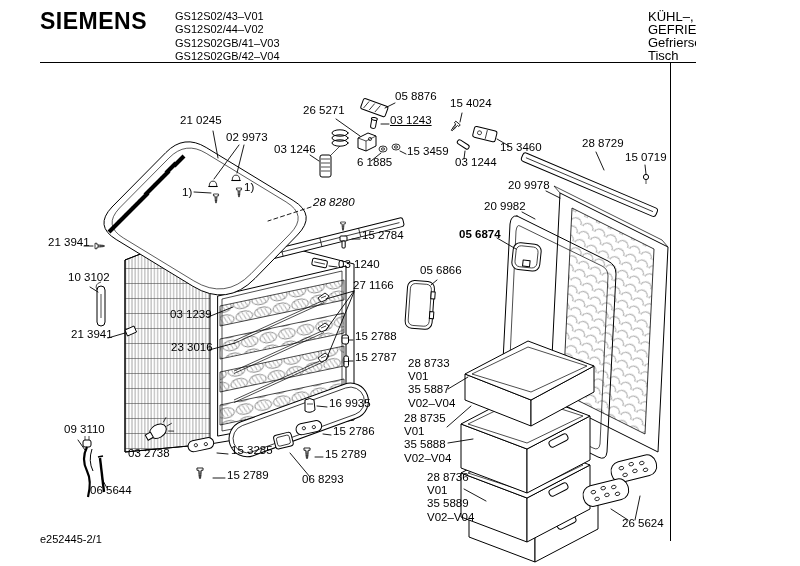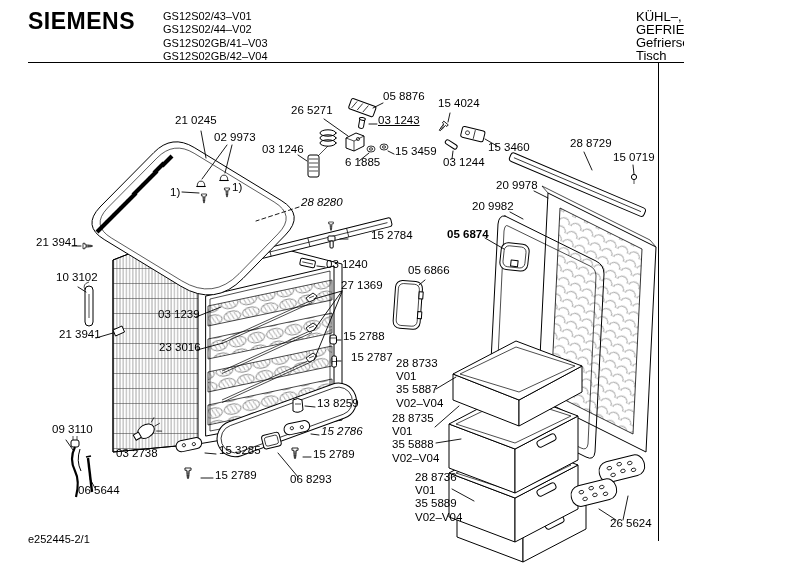--- a/index.html
+++ b/index.html
@@ -1,17 +1,17 @@
 <!DOCTYPE html>
 <html><head>
 <meta charset="utf-8">
 <style>
   html,body{margin:0;padding:0;background:#fff;}
   #canvas{position:relative;width:684px;height:566px;background:#fff;overflow:hidden;
-          font-family:"Liberation Sans", sans-serif;color:#000;}
+          font-family:"Liberation Sans", sans-serif;color:#000;margin-left:12px;}
   .brand{position:absolute;left:28px;top:8px;font-size:23px;font-weight:700;letter-spacing:.5px;}
   .models{position:absolute;left:163px;top:10px;font-size:11px;line-height:13.4px;}
   .category{position:absolute;left:636px;top:10px;font-size:13px;line-height:13px;}
   .hrule{position:absolute;left:28px;top:62px;width:744px;height:0;border-top:1.6px solid #000;}
   .vrule{position:absolute;left:658px;top:63px;width:0;height:478px;border-left:1.3px solid #000;}
   .info-panel{position:absolute;left:664px;top:67px;width:132px;font-size:11px;line-height:13.2px;}
   .info-panel .footnote{margin-top:12px;}
   .doc-number{position:absolute;left:28px;top:533px;font-size:11px;}
   svg.diagram{position:absolute;left:0;top:0;}
   #labels span.pl{position:absolute;font-size:11.5px;line-height:13.2px;white-space:pre-line;}
@@ -279,54 +279,54 @@
       </g>
     </g>
 
     <g>
       <path class="leader" d="M201,131 L206,158 M232,145 L225,173 M227,145 L202,179 M324,119 L348,136 M383,103 L373,108 M377,124 L369,124 M450,113 L448,122 M298,155 L307,161 M394,154 L388,151 M359,161 L369,153 M452,159 L453,151 M497,146 L485,139 M584,152 L592,170 M633,165 L634,174 M534,191 L548,198 M510,212 L523,219 M348,239 L340,239 M485,238 L504,249 M72,246 L81,246 M325,267 L317,266 M342,291 L314,299 M342,291 L314,330 M342,292 L314,360 M196,317 L221,307 M96,338 L113,333 M197,350 L223,343 M341,340 L337,340 M341,361 L337,361 M315,407 L305,406 M319,435 L311,434 M311,457 L303,457 M216,454 L205,453 M213,478 L201,478 M298,477 L278,453 M66,440 L73,450 M95,488 L90,479 M78,287 L86,292 M425,280 L419,285 M436,389 L456,377 M435,427 L459,406 M436,443 L461,439 M452,489 L474,501 M623,520 L628,496 M616,520 L599,509"></path>
       <path class="leader" stroke-dasharray="4 3" d="M299,207 L256,221"></path>
     </g>
   </svg>
 
   <div id="labels">
-      <span class="pl" style="left: 175px; top: 114px;">21 0245</span>
+      <span class="pl" style="left: 168px; top: 114px;">21 0245</span>
       <span class="pl" style="left: 214px; top: 131px;">02 9973</span>
       <span class="pl" style="left: 291px; top: 104px;">26 5271</span>
       <span class="pl" style="left: 383px; top: 90px;">05 8876</span>
       <span class="pl" style="left: 378px; top: 114px; text-decoration: underline;">03 1243</span>
       <span class="pl" style="left: 438px; top: 97px;">15 4024</span>
       <span class="pl" style="left: 262px; top: 143px;">03 1246</span>
       <span class="pl" style="left: 395px; top: 145px;">15 3459</span>
       <span class="pl" style="left: 345px; top: 156px;">6 1885</span>
       <span class="pl" style="left: 443px; top: 156px;">03 1244</span>
       <span class="pl" style="left: 488px; top: 141px;">15 3460</span>
       <span class="pl" style="left: 570px; top: 137px;">28 8729</span>
       <span class="pl" style="left: 613px; top: 151px;">15 0719</span>
       <span class="pl" style="left: 301px; top: 196px; font-style: italic;">28 8280</span>
       <span class="pl" style="left: 496px; top: 179px;">20 9978</span>
       <span class="pl" style="left: 472px; top: 200px;">20 9982</span>
-      <span class="pl" style="left: 350px; top: 229px; padding-left: 21px;">15 2784</span>
+      <span class="pl" style="left: 350px; top: 229px;">15 2784</span>
       <span class="pl" style="left: 447px; top: 228px; font-weight: bold;">05 6874</span>
       <span class="pl" style="left: 36px; top: 236px;">21 3941</span>
       <span class="pl" style="left: 326px; top: 258px;">03 1240</span>
       <span class="pl" style="left: 408px; top: 264px;">05 6866</span>
       <span class="pl" style="left: 56px; top: 271px; text-align: center;">10 3102</span>
-      <span class="pl" style="left: 341px; top: 279px;">27 1369</span>
+      <span class="pl" style="left: 341px; top: 279px;">27 1166</span>
       <span class="pl" style="left: 158px; top: 308px;">03 1239</span>
       <span class="pl" style="left: 59px; top: 328px;">21 3941</span>
       <span class="pl" style="left: 159px; top: 341px;">23 3016</span>
       <span class="pl" style="left: 343px; top: 330px;">15 2788</span>
-      <span class="pl" style="left: 343px; top: 351px; padding-left: 8px;">15 2787</span>
+      <span class="pl" style="left: 343px; top: 351px;">15 2787</span>
       <span class="pl" style="left: 396px; top: 357px;">28 8733
 V01
 35 5887
 V02–V04</span>
-      <span class="pl" style="left: 317px; top: 397px;">13 8259</span>
-      <span class="pl" style="left: 321px; top: 425px; font-style: italic;">15 2786</span>
+      <span class="pl" style="left: 317px; top: 397px;">16 9935</span>
+      <span class="pl" style="left: 321px; top: 425px;">15 2786</span>
       <span class="pl" style="left: 392px; top: 412px;">28 8735
 V01
 35 5888
 V02–V04</span>
       <span class="pl" style="left: 52px; top: 423px;">09 3110</span>
       <span class="pl" style="left: 116px; top: 447px;">03 2738</span>
       <span class="pl" style="left: 219px; top: 444px;">15 3285</span>
       <span class="pl" style="left: 313px; top: 448px;">15 2789</span>
       <span class="pl" style="left: 215px; top: 469px;">15 2789</span>
       <span class="pl" style="left: 290px; top: 473px;">06 8293</span>

